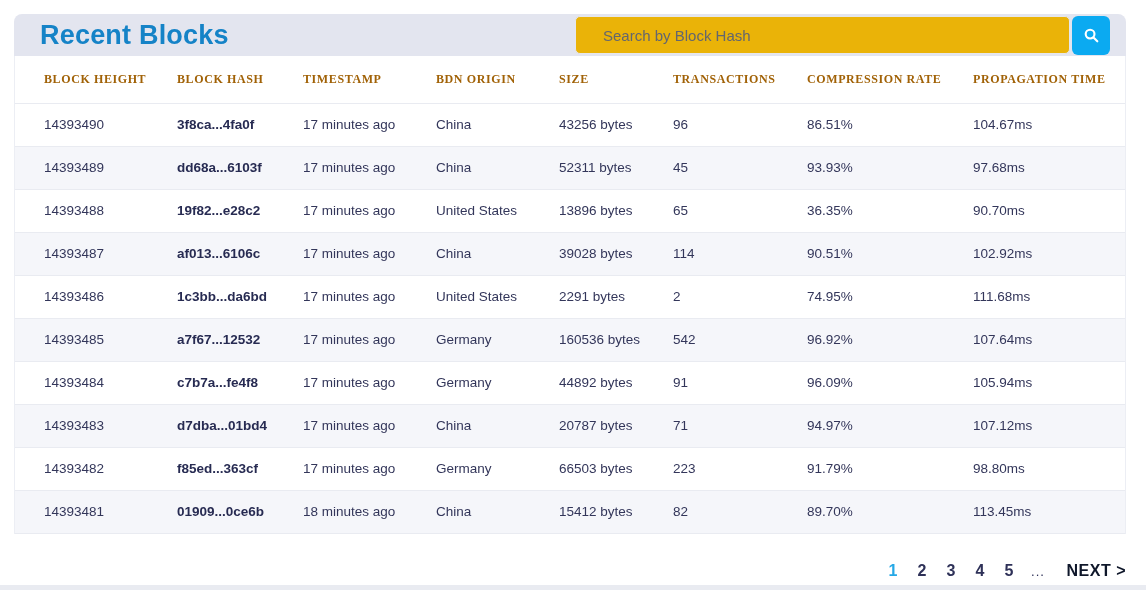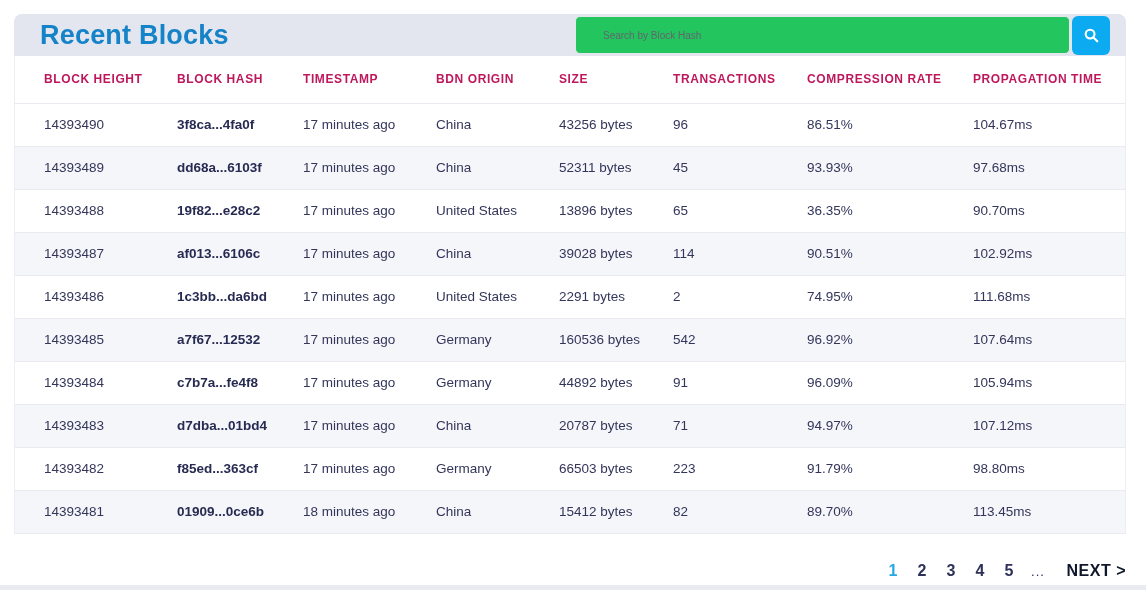--- a/index.html
+++ b/index.html
@@ -34,23 +34,23 @@
   .search-box {
     display: flex;
     align-items: center;
     gap: 2px;
   }
   .search-input {
     width: 495px;
     height: 38px;
     border: 1px solid #e6e7ec;
     border-radius: 5px;
-    background: #22c55e;
+    background: #eab308;
     padding: 0 12px 0 27px;
-    font-size: 10px;
+    font-size: 15px;
     color: #33365a;
     font-family: "Liberation Sans", sans-serif;
     outline: none;
   }
   .search-input::placeholder { color: #63666f; opacity: 1; }
   .search-button {
     width: 38px;
     height: 39px;
     border: none;
     border-radius: 6px;
@@ -71,24 +71,25 @@
     border-collapse: collapse;
     table-layout: fixed;
   }
   thead th {
     height: 47px;
     text-align: left;
     vertical-align: middle;
     font-size: 12px;
     font-weight: bold;
     letter-spacing: 0.6px;
-    color: #be185d;
+    color: #a16207;
     padding: 0;
     border-bottom: 1px solid #e9ebf1;
     white-space: nowrap;
+    font-family: Liberation Serif, serif;
   }
   tbody td {
     height: 43px;
     vertical-align: middle;
     font-size: 13.5px;
     color: #33365a;
     padding: 0;
     border-bottom: 1px solid #e9ebf1;
     white-space: nowrap;
   }

